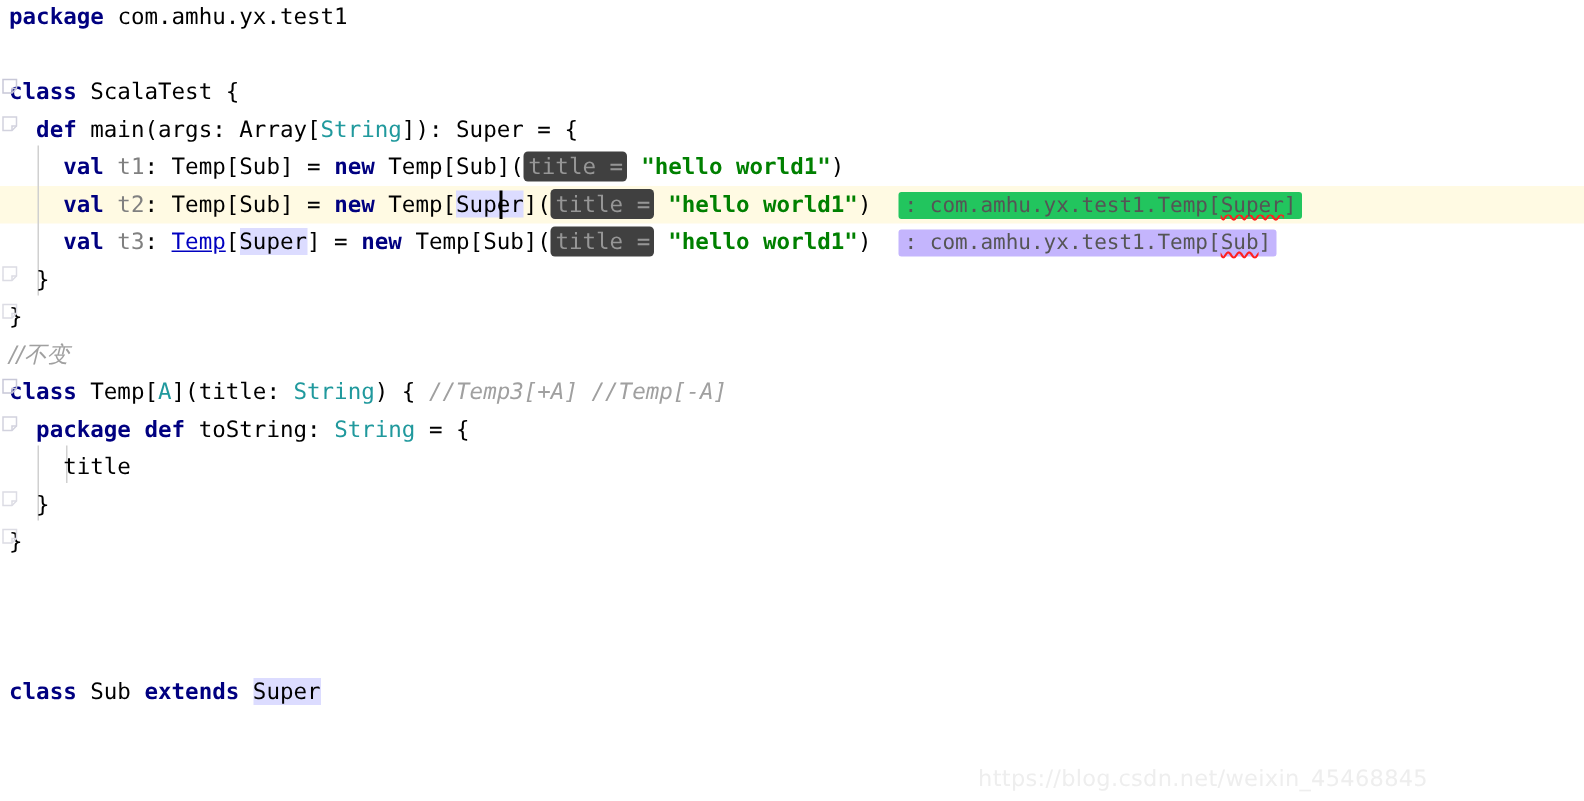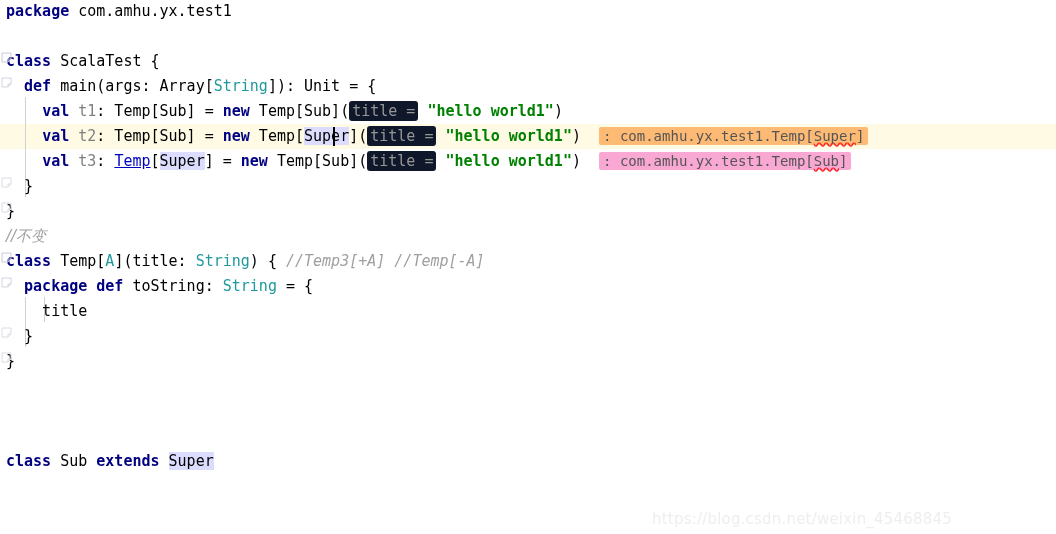--- a/index.html
+++ b/index.html
@@ -72,36 +72,36 @@
   .cmt     { color: #a0a0a0; font-style: italic; }
   .cmt-cn  { color: #a0a0a0; font-style: italic;
              font-family: "DejaVu Sans", "Liberation Sans", sans-serif; }
   .link    { color: #0000c0; text-decoration: underline; }
 
   
   .hl-ident { background: #dcdcff; }
 
   
   .hint {
-    background: #0f172a;
+    background: #404040;
     color: #969696;
     border-radius: 3px;
     padding: 1px 3px;
     margin-top: 15px;
   }
 
   
   .inlay {
-    background: #f9a8d4;
+    background: #c4b5fd;
     color: #555555;
     border-radius: 2px;
     padding: 1px 4px;
     font-size: 14px;
   }
-  .inlay.on-hl { background: #fdba74; }
+  .inlay.on-hl { background: #22c55e; }
 
   
   .squiggly {
     text-decoration: underline;
     text-decoration-color: #ff2020;
     text-decoration-style: wavy;
     text-decoration-skip-ink: none;
   }
 
   
@@ -183,21 +183,21 @@
     <svg width="11" height="11" viewBox="0 0 11 11">
         <path d="M1 1 H10 V7 L7 10 H1 Z" fill="none" stroke="#dcdce4" stroke-width="1"></path>
         <path d="M10 7 L7 7 L7 10" fill="none" stroke="#dcdce4" stroke-width="1"></path>
       </svg>
   </div>
 
   <div class="code-line" style="top:-1px; left:6px;"><span class="kw">package</span><span class="plain"> </span><span class="ident">com.amhu.yx.test1</span></div>
 
   <div class="code-line" style="top:49px; left:6px;"><span class="kw">class</span><span class="plain"> </span><span class="ident">ScalaTest</span><span class="plain"> </span><span class="plain">{</span></div>
 
-  <div class="code-line" style="top:74px; left:6px;"><span class="plain">  </span><span class="kw">def</span><span class="plain"> </span><span class="ident">main(args: </span><span class="ident">Array[</span><span class="type">String</span><span class="ident">]): Unit = {</span></div>
+  <div class="code-line" style="top:74px; left:6px;"><span class="plain">  </span><span class="kw">def</span><span class="plain"> </span><span class="ident">main(args: </span><span class="ident">Array[</span><span class="type">String</span><span class="ident">]): Super = {</span></div>
 
   <div class="code-line" style="top:99px; left:6px;"><span class="plain">    </span><span class="kw">val</span><span class="param"> t1</span><span class="plain">: Temp[Sub] = </span><span class="kw">new</span><span class="plain"> Temp[Sub](</span><span class="hint">title =</span><span class="plain"> </span><span class="str">"hello world1"</span><span class="plain">)</span></div>
 
   <div class="code-line" style="top:124px; left:6px;"><span class="plain">    </span><span class="kw">val</span><span class="param"> t2</span><span class="plain">: Temp[Sub] = </span><span class="kw">new</span><span class="plain"> Temp[</span><span class="hl-ident">Super</span><span class="plain">](</span><span class="hint">title =</span><span class="plain"> </span><span class="str">"hello world1"</span><span class="plain">)</span><span class="plain">  </span><span class="inlay on-hl"><span>: com.amhu.yx.test1.Temp[</span><span class="squiggly">Super</span><span>]</span></span></div>
 
   <div class="caret" style="left:333px; top:127px;"></div>
 
   <div class="code-line" style="top:149px; left:6px;"><span class="plain">    </span><span class="kw">val</span><span class="param"> t3</span><span class="plain">: </span><span class="link">Temp</span><span class="plain">[</span><span class="hl-ident">Super</span><span class="plain">]</span><span class="plain"> = </span><span class="kw">new</span><span class="plain"> Temp[Sub](</span><span class="hint">title =</span><span class="plain"> </span><span class="str">"hello world1"</span><span class="plain">)</span><span class="plain">  </span><span class="inlay"><span>: com.amhu.yx.test1.Temp[</span><span class="squiggly">Sub</span><span>]</span></span></div>
 
   <div class="code-line" style="top:174px; left:6px;"><span class="plain">  }</span></div>

